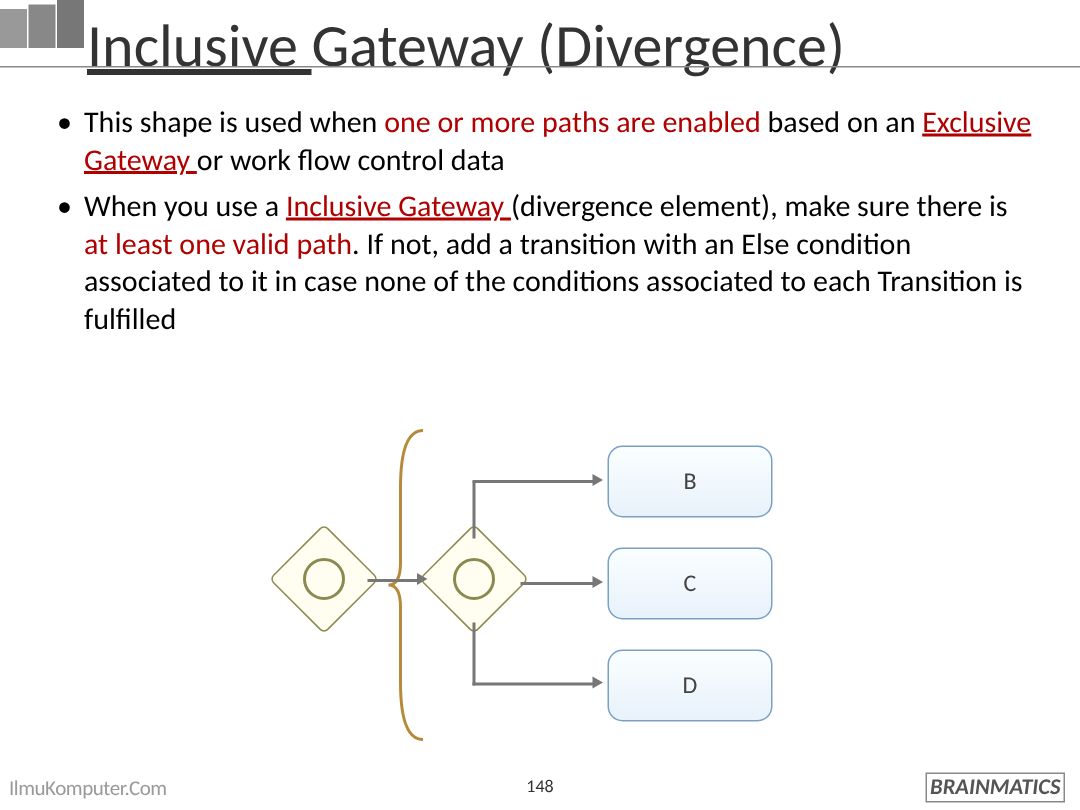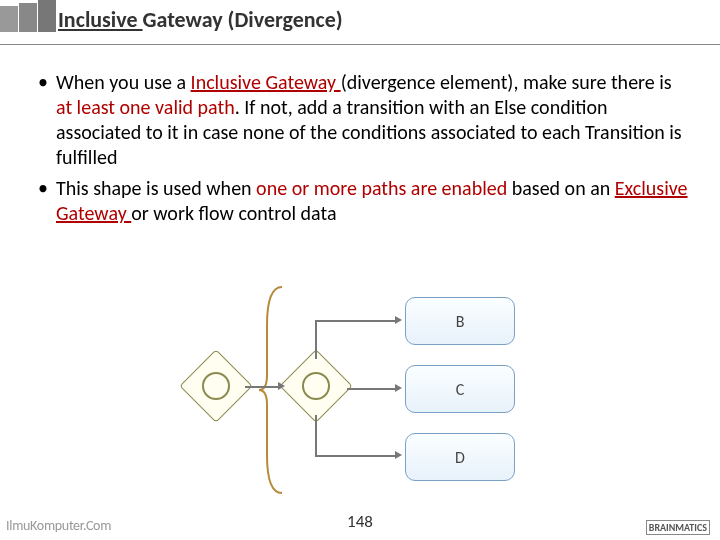--- a/index.html
+++ b/index.html
@@ -22,23 +22,23 @@
     height: 30px;
     margin-right: 1px;
   }
   .tab.t1 { background: #999; height: 26px; }
   .tab.t2 { background: #888; height: 29px; }
   .tab.t3 { background: #777; height: 32px; }
   .title {
     position: absolute;
     top: 6px;
     left: 58px;
-    font-size: 22px;
+    font-size: 40px;
     color: #333;
-    font-weight: 700;
+    font-weight: 400;
   }
   .title .u1 { text-decoration: underline; }
   .title-underline {
     position: absolute;
     top: 44px;
     left: 0;
     width: 720px;
     height: 1px;
     background: #888;
   }
@@ -125,60 +125,60 @@
     left: 82px;
     width: 30px;
     height: 210px;
   }
   .brace svg { width: 100%; height: 100%; }
   .pagenum {
     position: absolute;
     bottom: 8px;
     left: 50%;
     transform: translateX(-50%);
-    font-size: 17px;
+    font-size: 12px;
     color: #333;
   }
   .footer-left {
     position: absolute;
     bottom: 6px;
     left: 6px;
     font-size: 14px;
     color: #999;
     letter-spacing: -0.3px;
   }
   .footer-right {
     position: absolute;
     bottom: 6px;
     right: 10px;
     font-size: 10px;
     color: #555;
   }
-  .footer-right .br { font-weight: bold; border: 1px solid #888; padding: 0 2px; font-size: 10px; }
+  .footer-right .br { font-weight: bold; border: 1px solid #888; padding: 0 2px; font-size: 15px; font-style: italic; }
 </style>
 </head>
 <body>
 
 <div class="topbar">
   <div class="tab t1"></div>
   <div class="tab t2"></div>
   <div class="tab t3"></div>
 </div>
 
 <h1 class="title">
   <span class="u1">Inclusive </span><span>Gateway (Divergence)</span>
 </h1>
 <div class="title-underline"></div>
 
 <ul class="bullets">
   <li>
-    <span>When you use a </span><span class="hl-u">Inclusive Gateway </span><span>(divergence element), make sure there is </span><span class="hl">at least one valid path</span><span>. If not, add a transition with an Else condition associated to it in case none of the conditions associated to each Transition is fulfilled</span>
+    <span>This shape is used when </span><span class="hl">one or more paths are enabled </span><span>based on an </span><span class="hl-u">Exclusive Gateway </span><span>or work flow control data</span>
   </li>
   <li>
-    <span>This shape is used when </span><span class="hl">one or more paths are enabled </span><span>based on an </span><span class="hl-u">Exclusive Gateway </span><span>or work flow control data</span>
+    <span>When you use a </span><span class="hl-u">Inclusive Gateway </span><span>(divergence element), make sure there is </span><span class="hl">at least one valid path</span><span>. If not, add a transition with an Else condition associated to it in case none of the conditions associated to each Transition is fulfilled</span>
   </li>
 </ul>
 
 <div class="diagram">
 
   <div class="brace">
     <svg viewBox="0 0 30 210" preserveAspectRatio="none">
       <path d="M25,2 Q10,2 10,40 L10,90 Q10,105 2,105 Q10,105 10,120 L10,170 Q10,208 25,208" fill="none" stroke="#b58a3a" stroke-width="2"></path>
     </svg>
   </div>

